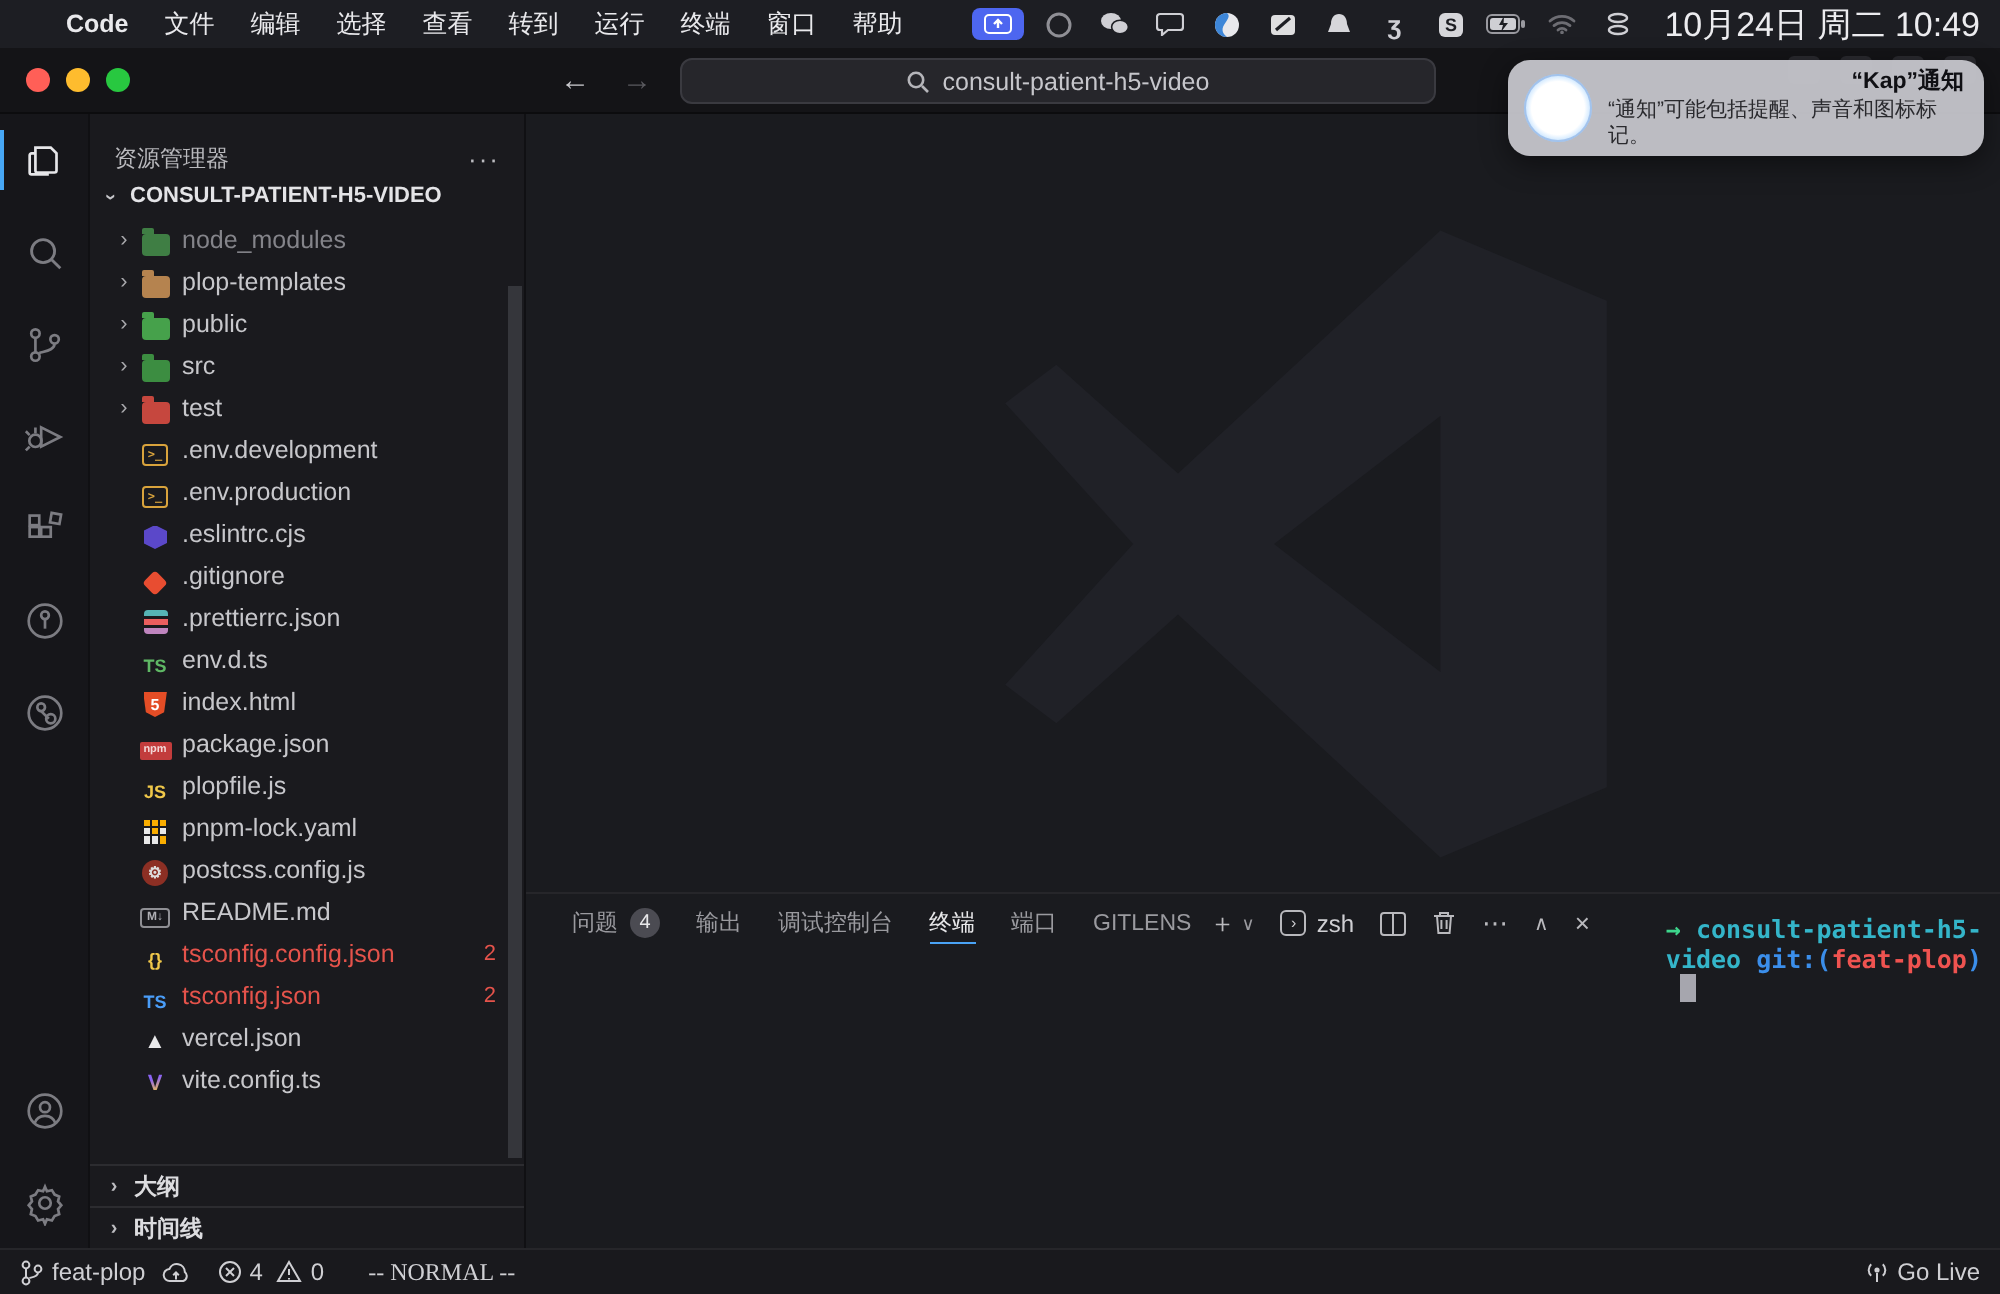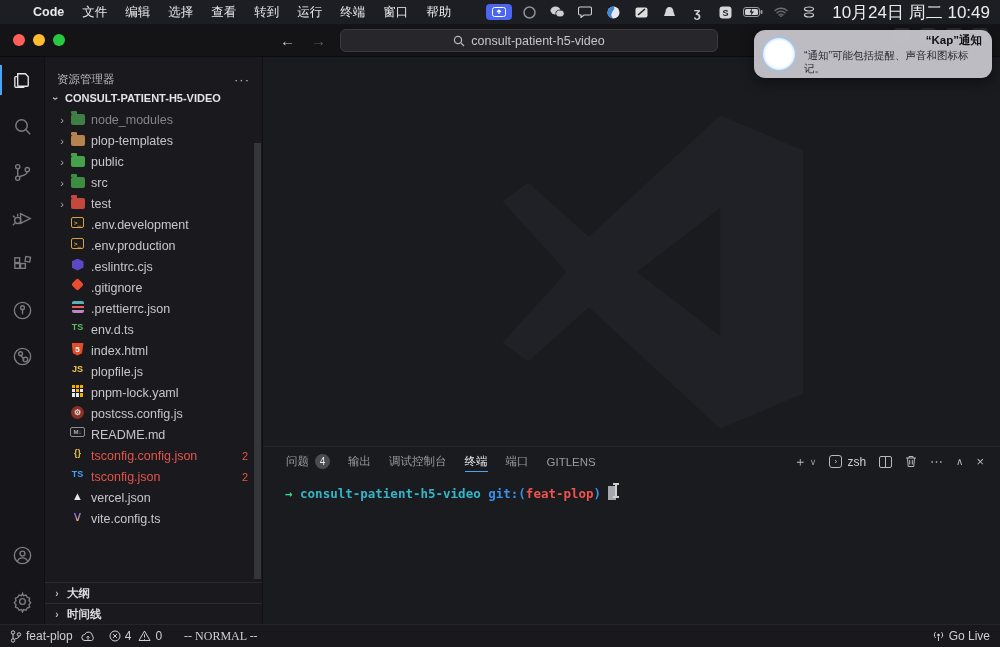--- a/index.html
+++ b/index.html
@@ -68,21 +68,21 @@
     border-right:1px solid #101013; }
   .sb-header { height:30px; display:flex; align-items:flex-end; padding:0 12px; color:#b9b9bd; font-size:11.5px; }
   .sb-header .dots { margin-left:auto; color:#bcbcc0; letter-spacing:1px; font-size:13px; }
   .sb-section { height:22px; display:flex; align-items:center; gap:4px; padding:0 4px;
     color:#e4e4e7; font-size:11px; font-weight:bold; }
   .sb-section .chev { font-size:10px; color:#c6c6ca; transform:rotate(90deg); display:inline-block; width:12px; text-align:center; }
   .filelist { flex:1; overflow:hidden; position:relative; }
   .frow { height:21px; display:flex; align-items:center; padding-left:10px; color:#c7c7cb; font-size:12.5px; }
   .frow .chev { width:14px; font-size:11px; color:#a9a9ad; text-align:center; flex:0 0 14px; }
   .frow .nochev { width:14px; flex:0 0 14px; }
-  .frow .fi { width:17px; height:16px; margin-right:5px; display:flex; align-items:flex-start; justify-content:center;
+  .frow .fi { width:17px; height:16px; margin-right:5px; display:flex; align-items:flex-end; justify-content:center;
     flex:0 0 17px; font-weight:bold; }
   .frow .lbl { white-space:nowrap; overflow:hidden; text-overflow:ellipsis; }
   .frow .badge { margin-left:auto; margin-right:14px; font-size:11px; color:#e5534b; }
   .frow.dim .lbl { color:#84848a; }
   .frow.err .lbl { color:#e5534b; }
 
   
   .folder { width:14px; height:11px; border-radius:2px; position:relative; margin-top:2px; }
   .folder::before { content:""; position:absolute; top:-3px; left:0; width:6px; height:3px;
     border-radius:1px 1px 0 0; background:inherit; }
@@ -112,21 +112,21 @@
   .sb-foot { border-top:1px solid #2c2c30; height:21px; display:flex; align-items:center; gap:4px;
     padding:0 6px; color:#dcdcdf; font-size:11.5px; font-weight:bold; }
   .sb-foot .chev { font-size:10px; color:#bcbcc0; width:12px; text-align:center; }
 
   
   .maincol { flex:1; display:flex; flex-direction:column; position:relative; background:#1a1b1f; }
   .editor { height:389px; position:relative; overflow:hidden; }
   .watermark { position:absolute; left:230px; top:55px; width:320px; height:320px; opacity:1; }
 
   
-  .panel { flex:1; border-top:1px solid #26262a; display:flex; flex-direction:column; }
+  .panel { flex:1; border-top:1px solid #26262a; display:flex; flex-direction:row; }
   .panel-tabs { height:29px; display:flex; align-items:center; padding-left:14px; position:relative; }
   .ptab { display:flex; align-items:center; gap:6px; padding:0 9px; height:100%; color:#9a9a9f;
     font-size:11.5px; position:relative; text-transform:uppercase; }
   .ptab .t { text-transform:none; }
   .ptab.active { color:#e8e8ea; }
   .ptab.active::after { content:""; position:absolute; left:9px; right:9px; bottom:4px; height:1.5px; background:#4aa3f5; }
   .ptab .pbadge { background:#4b4b52; color:#e8e8ea; border-radius:50%; width:15px; height:15px;
     display:flex; align-items:center; justify-content:center; font-size:10px; }
   .panel-actions { margin-left:auto; display:flex; align-items:center; gap:13px; padding-right:16px;
     color:#b9b9bd; font-size:13px; }
@@ -434,20 +434,27 @@
                 <span class="txtico" style="color:#5fb865">TS</span>
               </span>
               <span class="lbl">env.d.ts</span>
             </div>
             <div class="frow">
               <span class="nochev"></span>
               <span class="fi">
                 <span class="fi-html">5</span>
               </span>
               <span class="lbl">index.html</span>
+            </div>
+            <div class="frow">
+              <span class="nochev"></span>
+              <span class="fi">
+                <span class="fi-npm">npm</span>
+              </span>
+              <span class="lbl">package.json</span>
             </div>
             <div class="frow">
               <span class="nochev"></span>
               <span class="fi">
                 <span class="txtico" style="color:#f0c84a">JS</span>
               </span>
               <span class="lbl">plopfile.js</span>
             </div>
             <div class="frow">
               <span class="nochev"></span>

